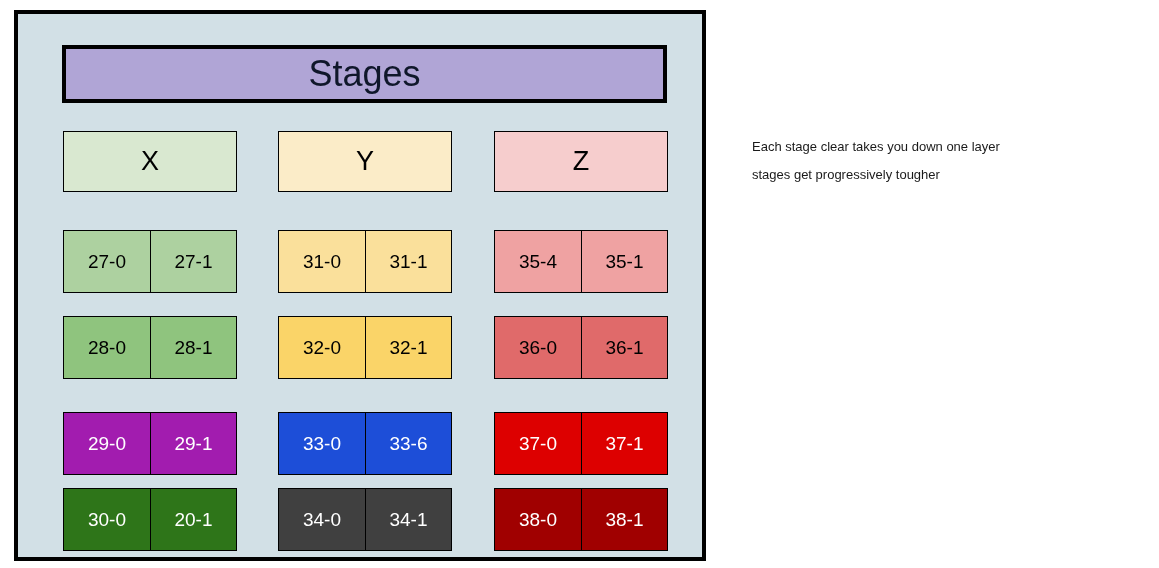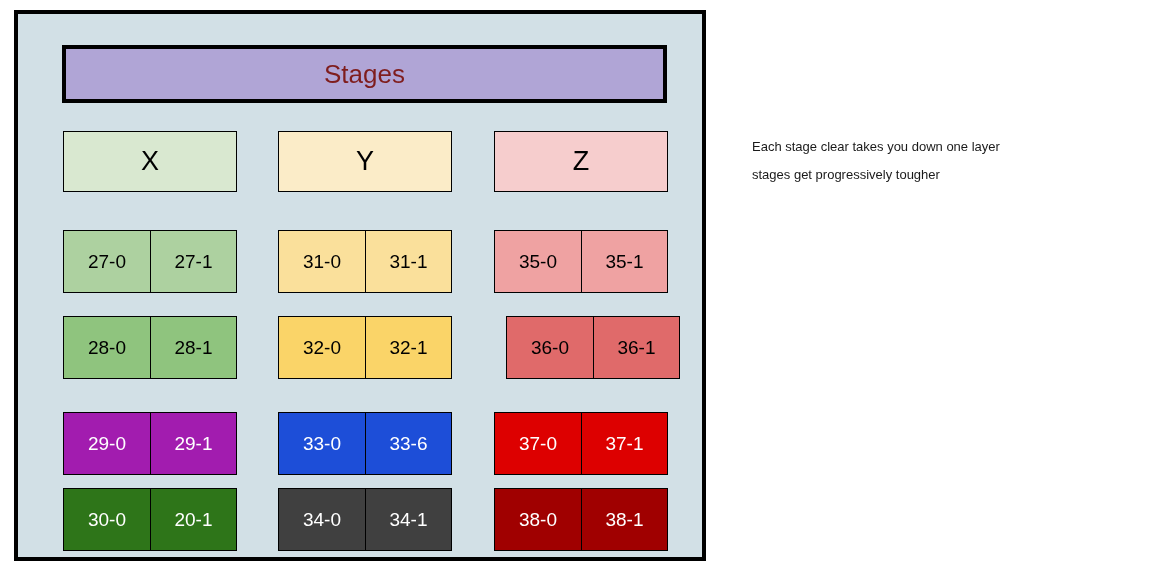--- a/index.html
+++ b/index.html
@@ -35,23 +35,23 @@
     top: 31px;
     width: 605px;
     height: 58px;
     background: #b0a5d6;
     border: 4px solid #000000;
     display: flex;
     align-items: center;
     justify-content: center;
   }
   #stages-title-box .title-text {
-    font-size: 26px;
+    font-size: 36px;
     line-height: 1;
-    color: #7f1d1d;
+    color: #0f172a;
     letter-spacing: 0px;
   }
 
   
   .column {
     position: absolute;
     top: 117px;
     width: 174px;
   }
   .column.col-0 { left: 45px; }
@@ -159,24 +159,24 @@
         <div class="stage-row r3" style="background: #404040;">
           <div class="stage-cell" style="color: rgb(255, 255, 255);">34-0</div>
           <div class="stage-cell" style="color: rgb(255, 255, 255);">34-1</div>
         </div>
       </div>
       <div class="column col-2">
         <div class="column-header" style="background: rgb(246, 205, 205);">
           <span class="header-text">Z</span>
         </div>
         <div class="stage-row r0" style="background: rgb(239, 162, 162);">
-          <div class="stage-cell" style="color: rgb(0, 0, 0);">35-0</div>
+          <div class="stage-cell" style="color: rgb(0, 0, 0);">35-4</div>
           <div class="stage-cell" style="color: rgb(0, 0, 0);">35-1</div>
         </div>
-        <div class="stage-row r1" style="background: rgb(224, 106, 106); margin-left: 12px;">
+        <div class="stage-row r1" style="background: rgb(224, 106, 106);">
           <div class="stage-cell" style="color: rgb(0, 0, 0);">36-0</div>
           <div class="stage-cell" style="color: rgb(0, 0, 0);">36-1</div>
         </div>
         <div class="stage-row r2" style="background: rgb(221, 0, 0);">
           <div class="stage-cell" style="color: rgb(255, 255, 255);">37-0</div>
           <div class="stage-cell" style="color: rgb(255, 255, 255);">37-1</div>
         </div>
         <div class="stage-row r3" style="background: rgb(160, 0, 0);">
           <div class="stage-cell" style="color: rgb(255, 255, 255);">38-0</div>
           <div class="stage-cell" style="color: rgb(255, 255, 255);">38-1</div>

